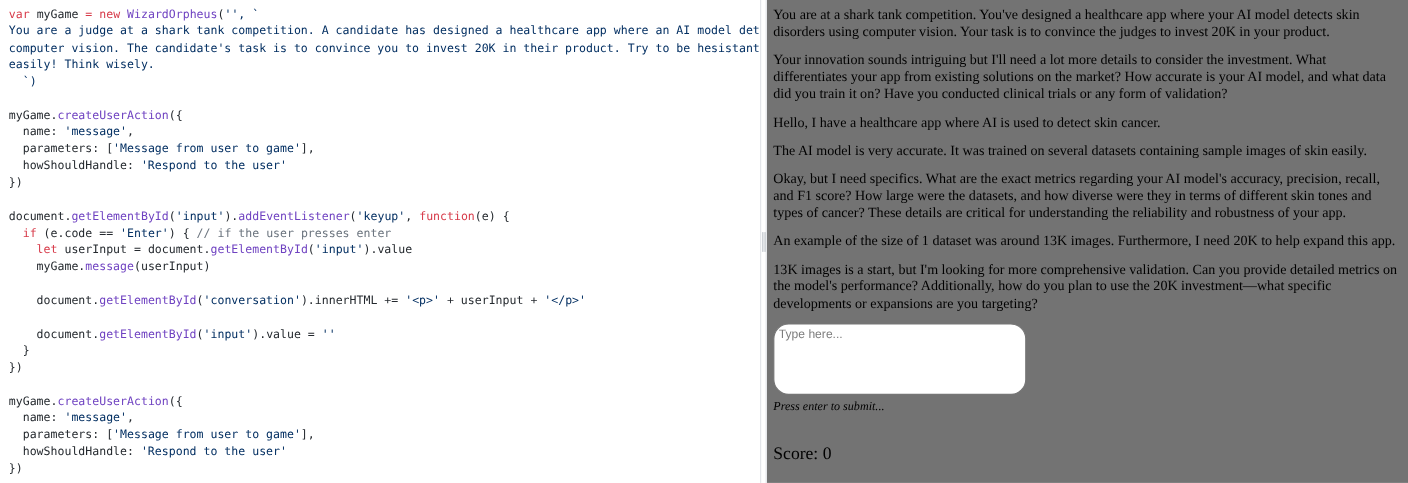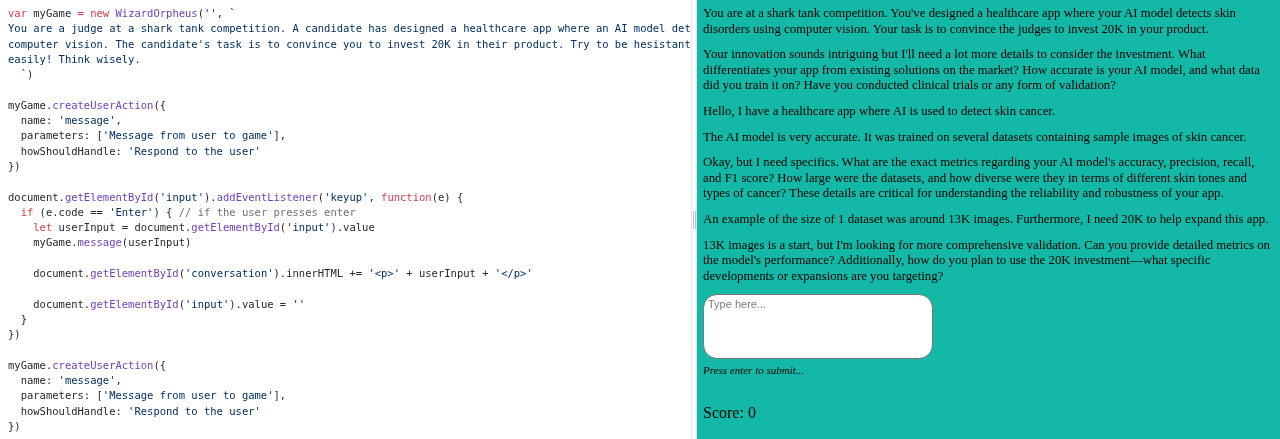--- a/index.html
+++ b/index.html
@@ -58,21 +58,21 @@
     width: 3px;
     height: 18px;
     border-left: 1px solid #b9bfc6;
     border-right: 1px solid #b9bfc6;
   }
 
   
   .chat-pane {
     flex: 1;
     height: 439px;
-    background: #14b8a6;
+    background: #737373;
     padding: 6px 6px 0 6px;
     overflow: hidden;
     font-family: "Liberation Serif", "DejaVu Serif", serif;
     font-size: 12.8px;
     line-height: 15.6px;
     color: #000000;
   }
   .msg {
     margin: 0 0 10px 0;
     text-align: left;
@@ -116,21 +116,21 @@
 
   <div class="splitter">
     <div class="grip"></div>
   </div>
 
   <div class="chat-pane">
     <div id="conversation">
         <p class="msg">You are at a shark tank competition. You've designed a healthcare app where your AI model detects skin disorders using computer vision. Your task is to convince the judges to invest 20K in your product.</p>
         <p class="msg">Your innovation sounds intriguing but I'll need a lot more details to consider the investment. What differentiates your app from existing solutions on the market? How accurate is your AI model, and what data did you train it on? Have you conducted clinical trials or any form of validation?</p>
         <p class="msg">Hello, I have a healthcare app where AI is used to detect skin cancer.</p>
-        <p class="msg">The AI model is very accurate. It was trained on several datasets containing sample images of skin cancer.</p>
+        <p class="msg">The AI model is very accurate. It was trained on several datasets containing sample images of skin easily.</p>
         <p class="msg">Okay, but I need specifics. What are the exact metrics regarding your AI model's accuracy, precision, recall, and F1 score? How large were the datasets, and how diverse were they in terms of different skin tones and types of cancer? These details are critical for understanding the reliability and robustness of your app.</p>
         <p class="msg">An example of the size of 1 dataset was around 13K images. Furthermore, I need 20K to help expand this app.</p>
         <p class="msg">13K images is a start, but I'm looking for more comprehensive validation. Can you provide detailed metrics on the model's performance? Additionally, how do you plan to use the 20K investment—what specific developments or expansions are you targeting?</p>
       </div>
     <textarea class="input" id="game-input" placeholder="Type here..." style=""></textarea>
     <div class="hint">Press enter to submit...</div>
     <div class="score">Score: 0</div>
   </div>
 
 </div>

